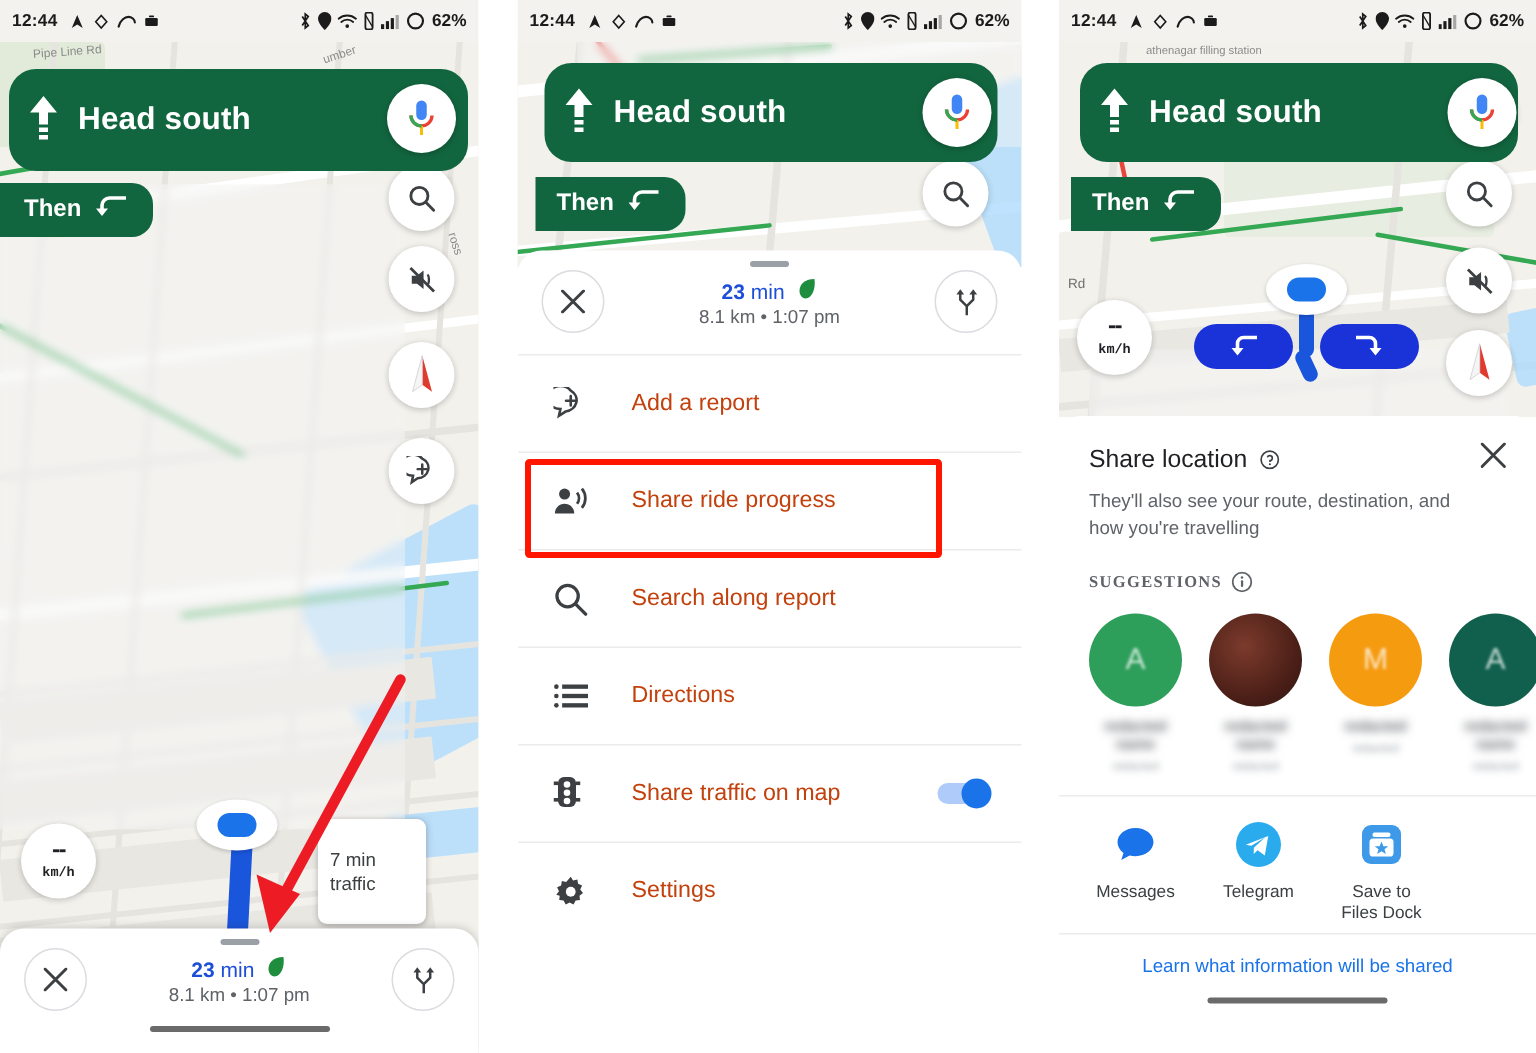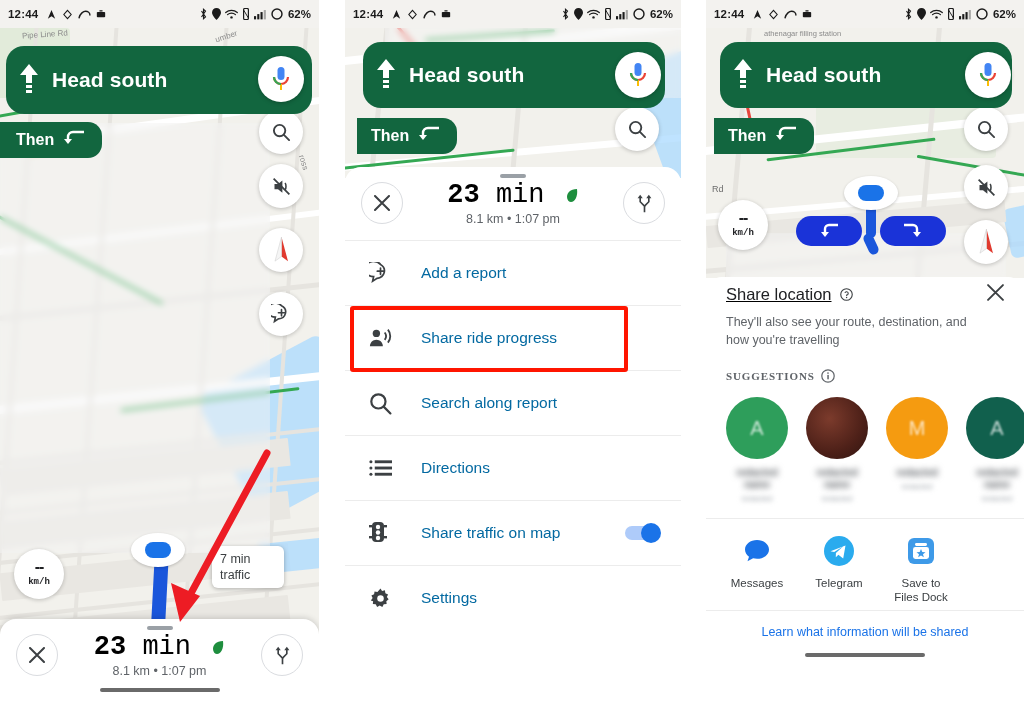--- a/index.html
+++ b/index.html
@@ -58,52 +58,52 @@
         justify-content:center;box-shadow:0 1px 4px rgba(0,0,0,.22);z-index:25;}
 
   
   .speed{position:absolute;border-radius:50%;background:#fff;box-shadow:0 1px 4px rgba(0,0,0,.22);
          display:flex;flex-direction:column;align-items:center;justify-content:center;z-index:26;}
   .speed b{font-size:16px;line-height:12px;color:#202124;letter-spacing:-1px;}
   .speed span{font-size:9px;font-weight:700;color:#202124;margin-top:4px;font-family:Liberation Mono, monospace;}
 
   
   .slower{position:absolute;background:#fff;border-radius:6px;box-shadow:0 1px 4px rgba(0,0,0,.28);
-          padding:5px 8px;font-size:12.5px;color:#3c4043;line-height:16px;z-index:26;}
+          padding:19px 8px;font-size:12.5px;color:#3c4043;line-height:16px;z-index:26;}
 
   
   .sheet{position:absolute;left:0;right:0;bottom:0;background:#fff;border-radius:16px 16px 0 0;z-index:35;
          box-shadow:0 -1px 6px rgba(0,0,0,.16);}
   .grabber{width:26px;height:4px;border-radius:3px;background:#9aa0a6;margin:7px auto 0;}
   .eta-row{display:flex;align-items:center;justify-content:space-between;padding:2px 16px 10px;}
   .eta-center{flex:1;text-align:center;}
-  .eta-main{font-size:27px;color:#000000;font-weight:400;font-family:Liberation Mono, monospace;}
+  .eta-main{font-size:14px;color:#1d4ed8;font-weight:400;}
   .eta-main b{font-weight:700;}
   .leaf{display:inline-block;margin-left:5px;vertical-align:-1px;}
   .eta-sub{font-size:12.5px;color:#5f6368;margin-top:1px;}
   .circ-btn{width:40px;height:40px;border-radius:50%;border:1px solid #dadce0;background:#fff;
             display:flex;align-items:center;justify-content:center;}
   .homebar{width:120px;height:4px;border-radius:3px;background:#6a6a6a;margin:0 auto 7px;}
 
   
   .menu{position:absolute;left:0;right:0;bottom:0;background:#fff;border-radius:16px 16px 0 0;z-index:35;}
   .menu-item{display:flex;align-items:center;height:64px;padding:0 0 0 24px;border-top:1px solid #ececec;position:relative;}
   .menu-ic{width:52px;display:flex;align-items:center;}
-  .menu-label{font-size:15.5px;color:#0369a1;}
+  .menu-label{font-size:15.5px;color:#c2410c;}
   .toggle{position:absolute;right:22px;width:34px;height:14px;border-radius:7px;}
   .toggle .knob{position:absolute;top:-3px;width:20px;height:20px;border-radius:50%;}
   .toggle.on{background:#aecbfa;}
   .toggle.on .knob{right:-2px;background:#1a73e8;}
   .toggle.off{background:#bdc1c6;}
   .toggle.off .knob{left:-2px;background:#f1f3f4;box-shadow:0 1px 2px rgba(0,0,0,.25);}
   .highlight-box{position:absolute;border:4px solid #ff1500;border-radius:3px;z-index:60;pointer-events:none;}
 
   
   .share{position:absolute;left:0;right:0;bottom:0;background:#fff;border-radius:16px 16px 0 0;z-index:35;}
-  .share-head{display:flex;align-items:center;padding:7px 20px 0;text-decoration:underline;}
+  .share-head{display:flex;align-items:center;padding:18px 20px 0;}
   .share-title{font-size:16.5px;color:#202124;font-weight:400;}
   .share-x{margin-left:auto;}
   .share-desc{font-size:12.5px;color:#5f6368;line-height:18px;padding:8px 44px 0 20px;}
   .sugg-head{display:flex;align-items:center;gap:6px;padding:20px 20px 0;}
   .sugg-head span{font-size:11px;font-weight:700;letter-spacing:.9px;color:#5f6368;font-family:Liberation Serif, serif;}
   .sugg-row{display:flex;gap:18px;padding:14px 0 0 20px;}
   .sugg{width:62px;text-align:center;flex:0 0 auto;}
   .av{width:62px;height:62px;border-radius:50%;display:flex;align-items:center;justify-content:center;}
   .av em{font-style:normal;color:rgba(255,255,255,.75);font-size:20px;filter:blur(1.2px);}
   .sugg-name{margin-top:8px;font-size:10px;color:#5f6368;filter:blur(3.2px);line-height:12px;

